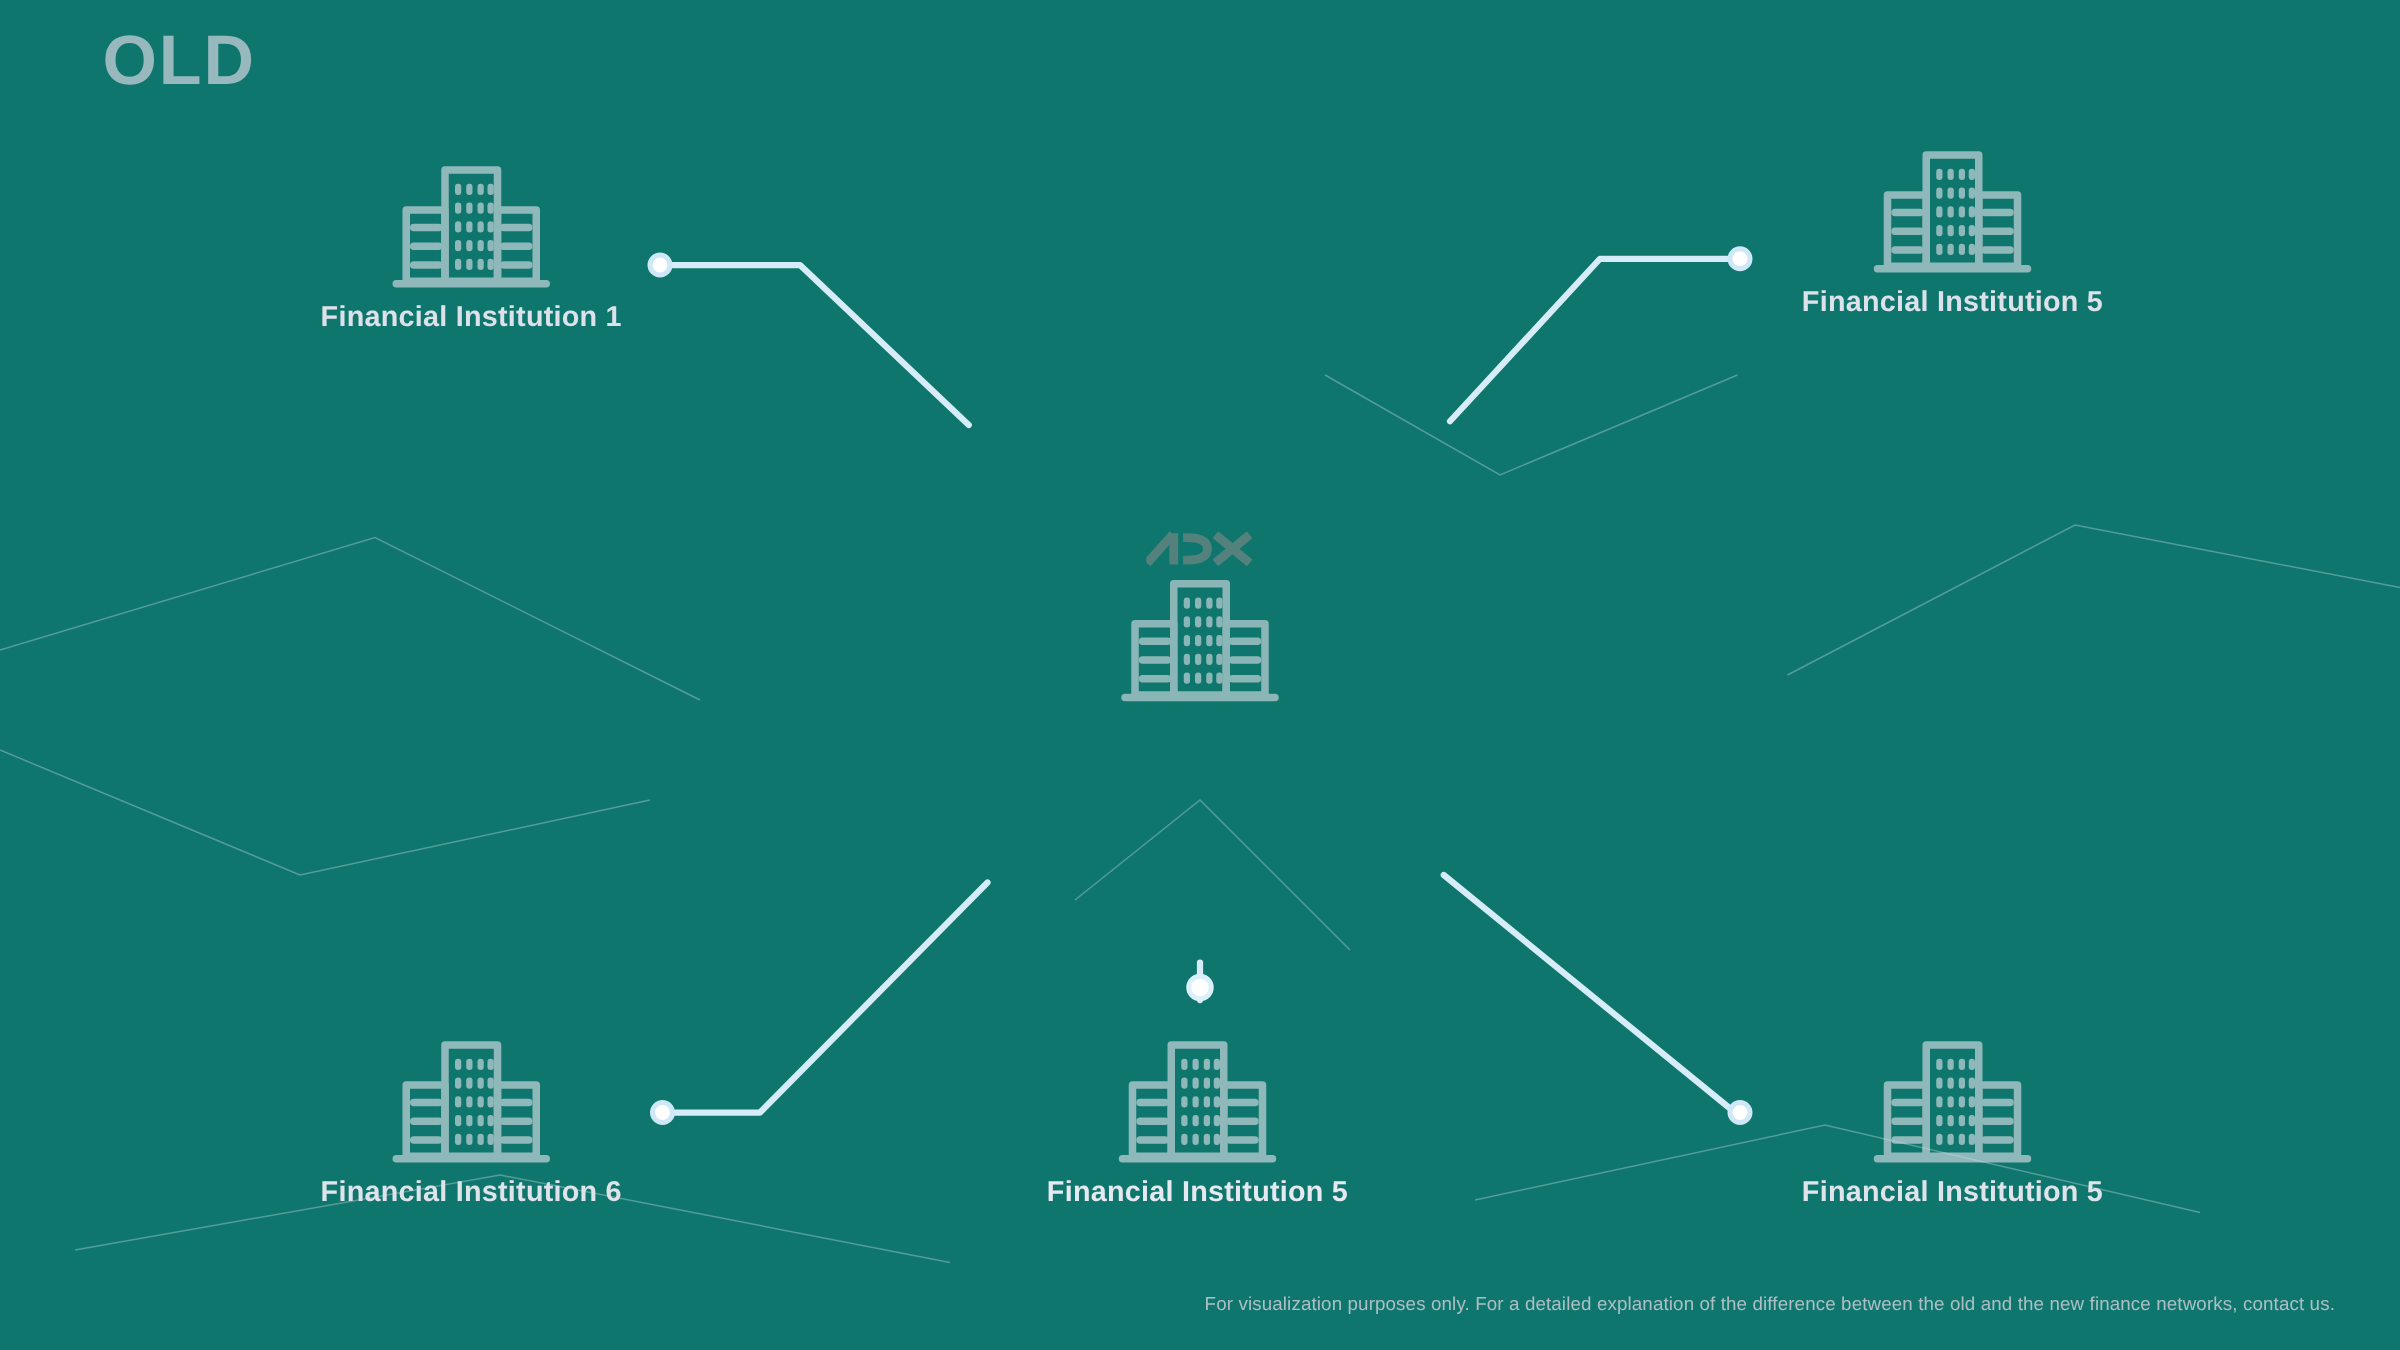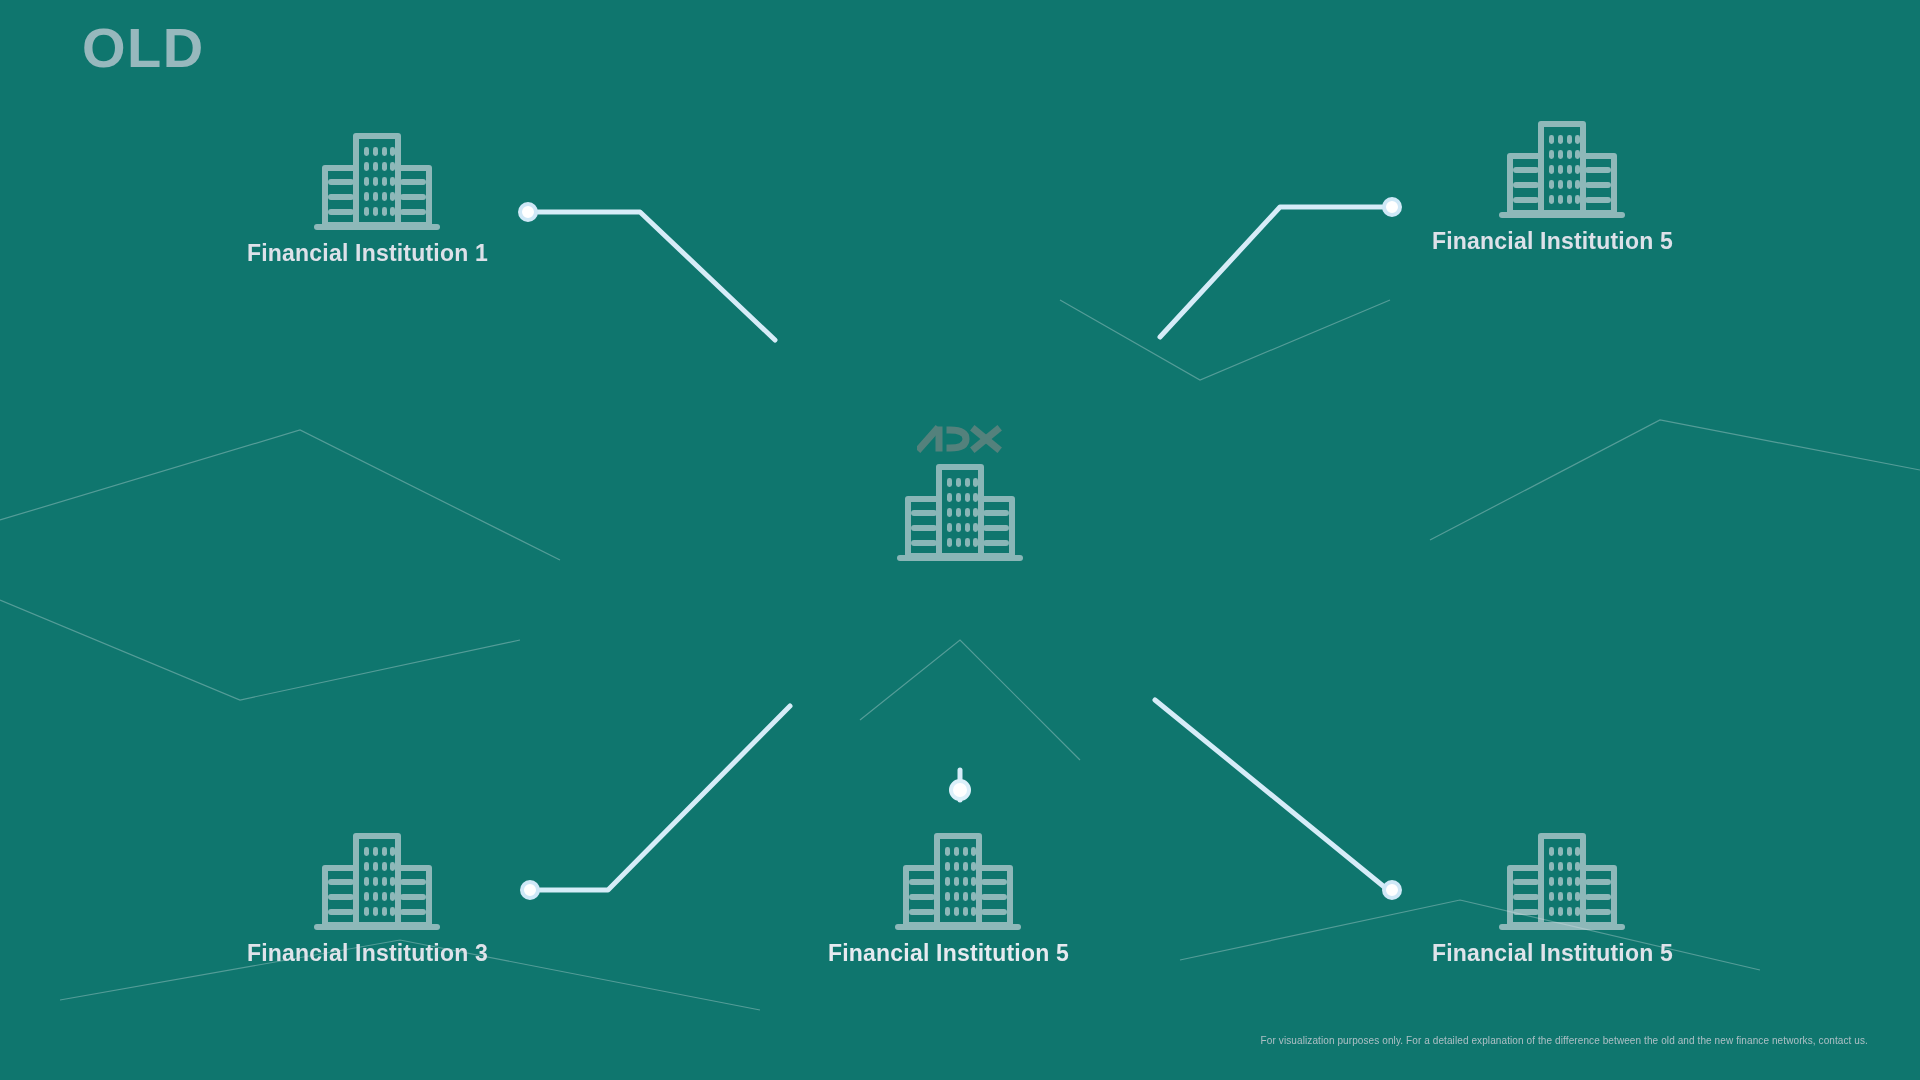--- a/index.html
+++ b/index.html
@@ -41,21 +41,21 @@
     top: 0;
     width: 1920px;
     height: 1080px;
     pointer-events: none;
   }
 
   
   .node {
     position: absolute;
     width: 260px;
-    text-align: left;
+    text-align: center;
     user-select: none;
   }
 
   .node .bldg {
     display: block;
     margin: 0 auto;
     opacity: 0.62;
   }
 
   .node .node-label {
@@ -101,21 +101,21 @@
     opacity: 0.60;
   }
 
   
   #footer-note {
     position: absolute;
     left: 0;
     top: 1035px;
     width: 1868px;
     text-align: right;
-    font-size: 10px;
+    font-size: 15px;
     letter-spacing: 0.1px;
     color: #c9ccd4;
     opacity: 0.85;
     user-select: none;
   }
 
   
   #bg-deco {
     position: absolute;
     left: 0;
@@ -307,21 +307,21 @@
         <rect x="53" y="62" width="5" height="9" rx="2.4"></rect>
           <rect x="62" y="62" width="5" height="9" rx="2.4"></rect>
         <rect x="71" y="62" width="5" height="9" rx="2.4"></rect>
           <rect x="79" y="62" width="5" height="9" rx="2.4"></rect>
         <rect x="53" y="77" width="5" height="9" rx="2.4"></rect>
           <rect x="62" y="77" width="5" height="9" rx="2.4"></rect>
         <rect x="71" y="77" width="5" height="9" rx="2.4"></rect>
           <rect x="79" y="77" width="5" height="9" rx="2.4"></rect>
       </g>
     </svg>
-    <span class="node-label">Financial Institution 3</span>
+    <span class="node-label">Financial Institution 6</span>
   </div>
 
   <div class="node" id="node-fi3">
     <svg class="bldg" width="132" height="104" viewBox="0 0 132 104" xmlns="http://www.w3.org/2000/svg">
       <g fill="none" stroke="#dde1e8" stroke-width="6" stroke-linejoin="round" stroke-linecap="round">
         <rect x="45" y="6" width="42" height="89"></rect>
         <path d="M 14 38 L 45 38 L 45 95 L 14 95 Z"></path>
         <path d="M 87 38 L 118 38 L 118 95 L 87 95 Z"></path>
         <path d="M 6 97 L 126 97"></path>
         <path d="M 20 52 L 40 52 M 20 67 L 40 67 M 20 82 L 40 82"></path>

